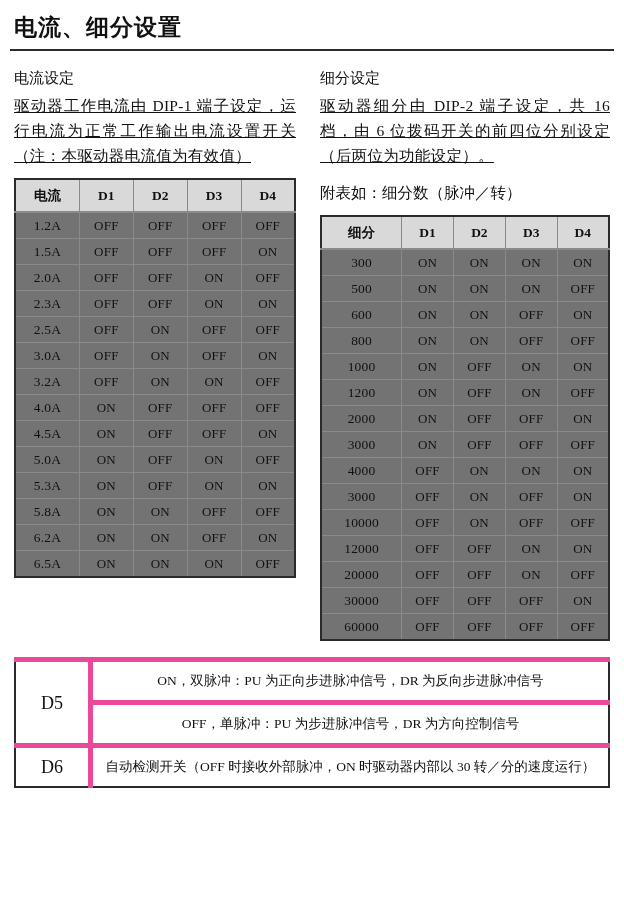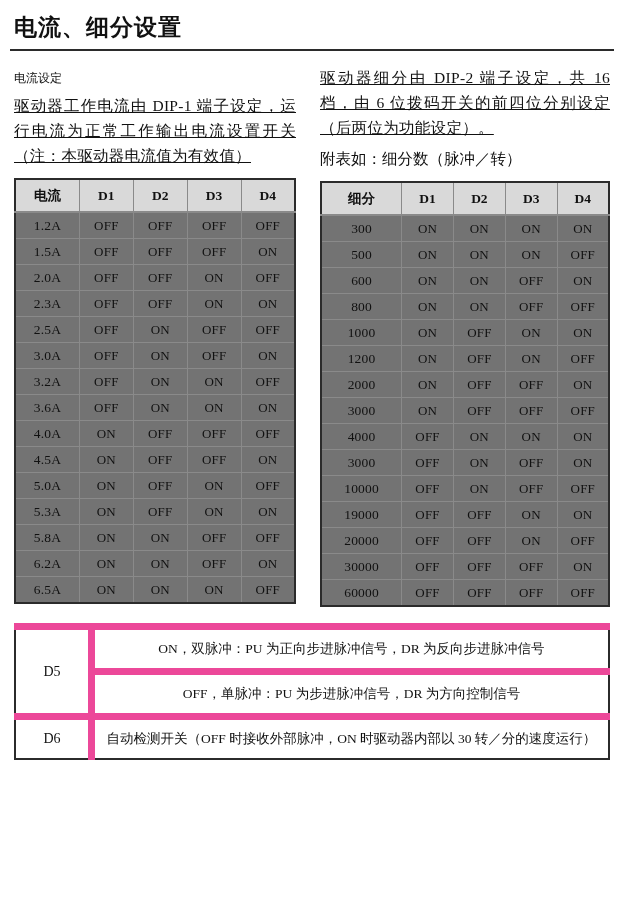--- a/index.html
+++ b/index.html
@@ -44,39 +44,39 @@
     padding: 0 4px;
   }
   .col {
     width: 50%;
     box-sizing: border-box;
   }
   .col-left { padding-right: 16px; }
   .col-right { padding-left: 8px; }
 
   .sec-title {
-    font-size: 12px;
+    font-size: 15px;
     line-height: 26px;
     margin-bottom: 2px;
     color: #111;
   }
   .para {
     font-size: 15.5px;
     line-height: 25px;
     text-align: justify;
     color: #111;
     text-decoration: underline;
   }
   .para.spaced {
     letter-spacing: 0.3px;
   }
   .note {
     font-size: 15.5px;
     line-height: 25px;
-    margin-top: 6px;
+    margin-top: 12px;
     color: #111;
   }
 
   
   .table-wrap {
     margin-top: 10px;
   }
   table.dip {
     border-collapse: collapse;
     width: 100%;
@@ -130,31 +130,31 @@
   .bottom-wrap {
     margin: 16px 4px 0 4px;
   }
   table.bottom {
     border-collapse: collapse;
     width: 100%;
     border: 2px solid #2b2b2b;
     table-layout: fixed;
   }
   table.bottom td {
-    border: 7px solid #ec4899;
+    border: 5px solid #ec4899;
     font-family: "Liberation Serif", serif;
     color: #111;
     font-size: 13.5px;
     padding: 8px 10px;
     line-height: 22px;
   }
   table.bottom td.label {
     width: 52px;
     text-align: center;
-    font-size: 14px;
+    font-size: 18px;
     border-left: none;
   }
   table.bottom td.desc {
     text-align: center;
     border-right: none;
   }
   table.bottom tr:last-child td {
     border-bottom: none;
   }
 </style>
@@ -235,27 +235,20 @@
                 <td>ON</td>
               </tr>
             <tr>
                 <td class="first">3.2A</td>
                 <td>OFF</td>
                 <td>ON</td>
                 <td>ON</td>
                 <td>OFF</td>
               </tr>
             <tr>
-                <td class="first">3.6A</td>
-                <td>OFF</td>
-                <td>ON</td>
-                <td>ON</td>
-                <td>ON</td>
-              </tr>
-            <tr>
                 <td class="first">4.0A</td>
                 <td>ON</td>
                 <td>OFF</td>
                 <td>OFF</td>
                 <td>OFF</td>
               </tr>
             <tr>
                 <td class="first">4.5A</td>
                 <td>ON</td>
                 <td>OFF</td>
@@ -296,20 +289,21 @@
                 <td>ON</td>
                 <td>ON</td>
                 <td>OFF</td>
               </tr>
           </tbody>
         </table>
       </div>
     </div>
 
     <div class="col col-right">
+      <div class="sec-title">细分设定</div>
       <div class="para spaced">驱动器细分由 DIP-2 端子设定，共 16 档，由 6 位拨码开关的前四位分别设定（后两位为功能设定）。</div>
       <div class="note">附表如：细分数（脉冲／转）</div>
 
       <div class="table-wrap">
         <table class="dip right-tbl">
           <colgroup>
             <col class="c0">
               <col class="cx">
               <col class="cx">
               <col class="cx">
@@ -396,21 +390,21 @@
                 <td>ON</td>
               </tr>
             <tr>
                 <td class="first">10000</td>
                 <td>OFF</td>
                 <td>ON</td>
                 <td>OFF</td>
                 <td>OFF</td>
               </tr>
             <tr>
-                <td class="first">19000</td>
+                <td class="first">12000</td>
                 <td>OFF</td>
                 <td>OFF</td>
                 <td>ON</td>
                 <td>ON</td>
               </tr>
             <tr>
                 <td class="first">20000</td>
                 <td>OFF</td>
                 <td>OFF</td>
                 <td>ON</td>

